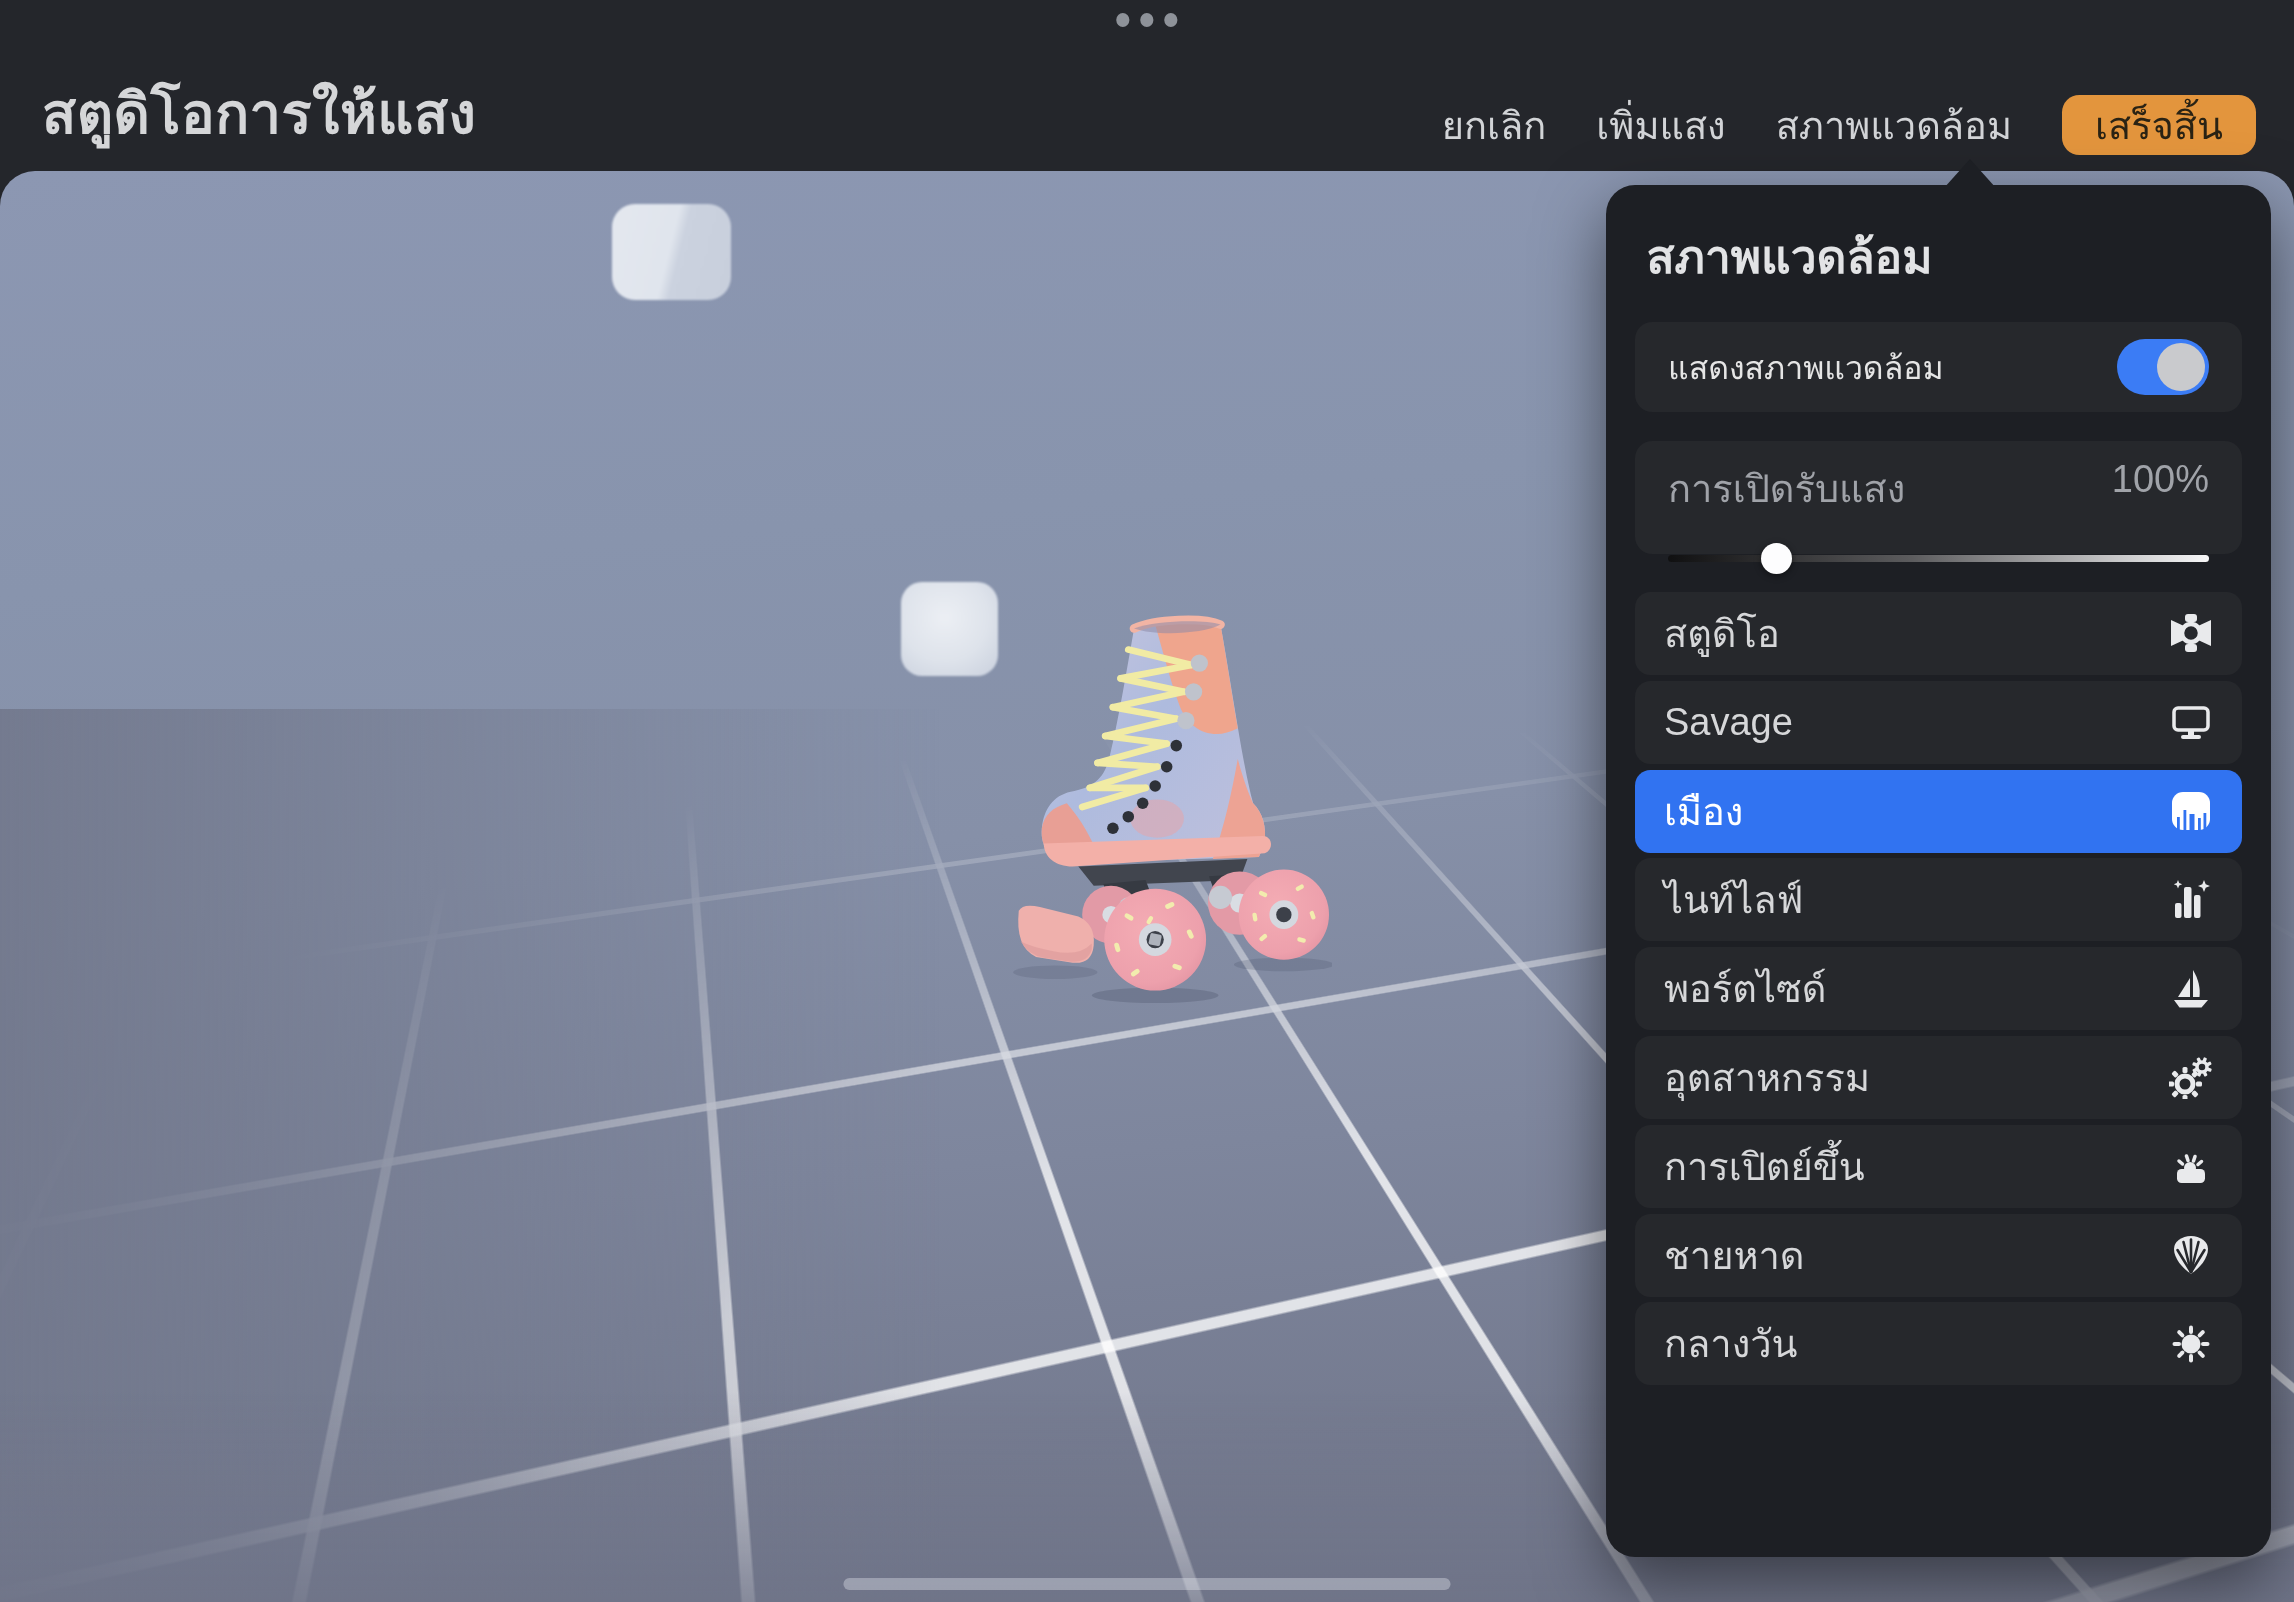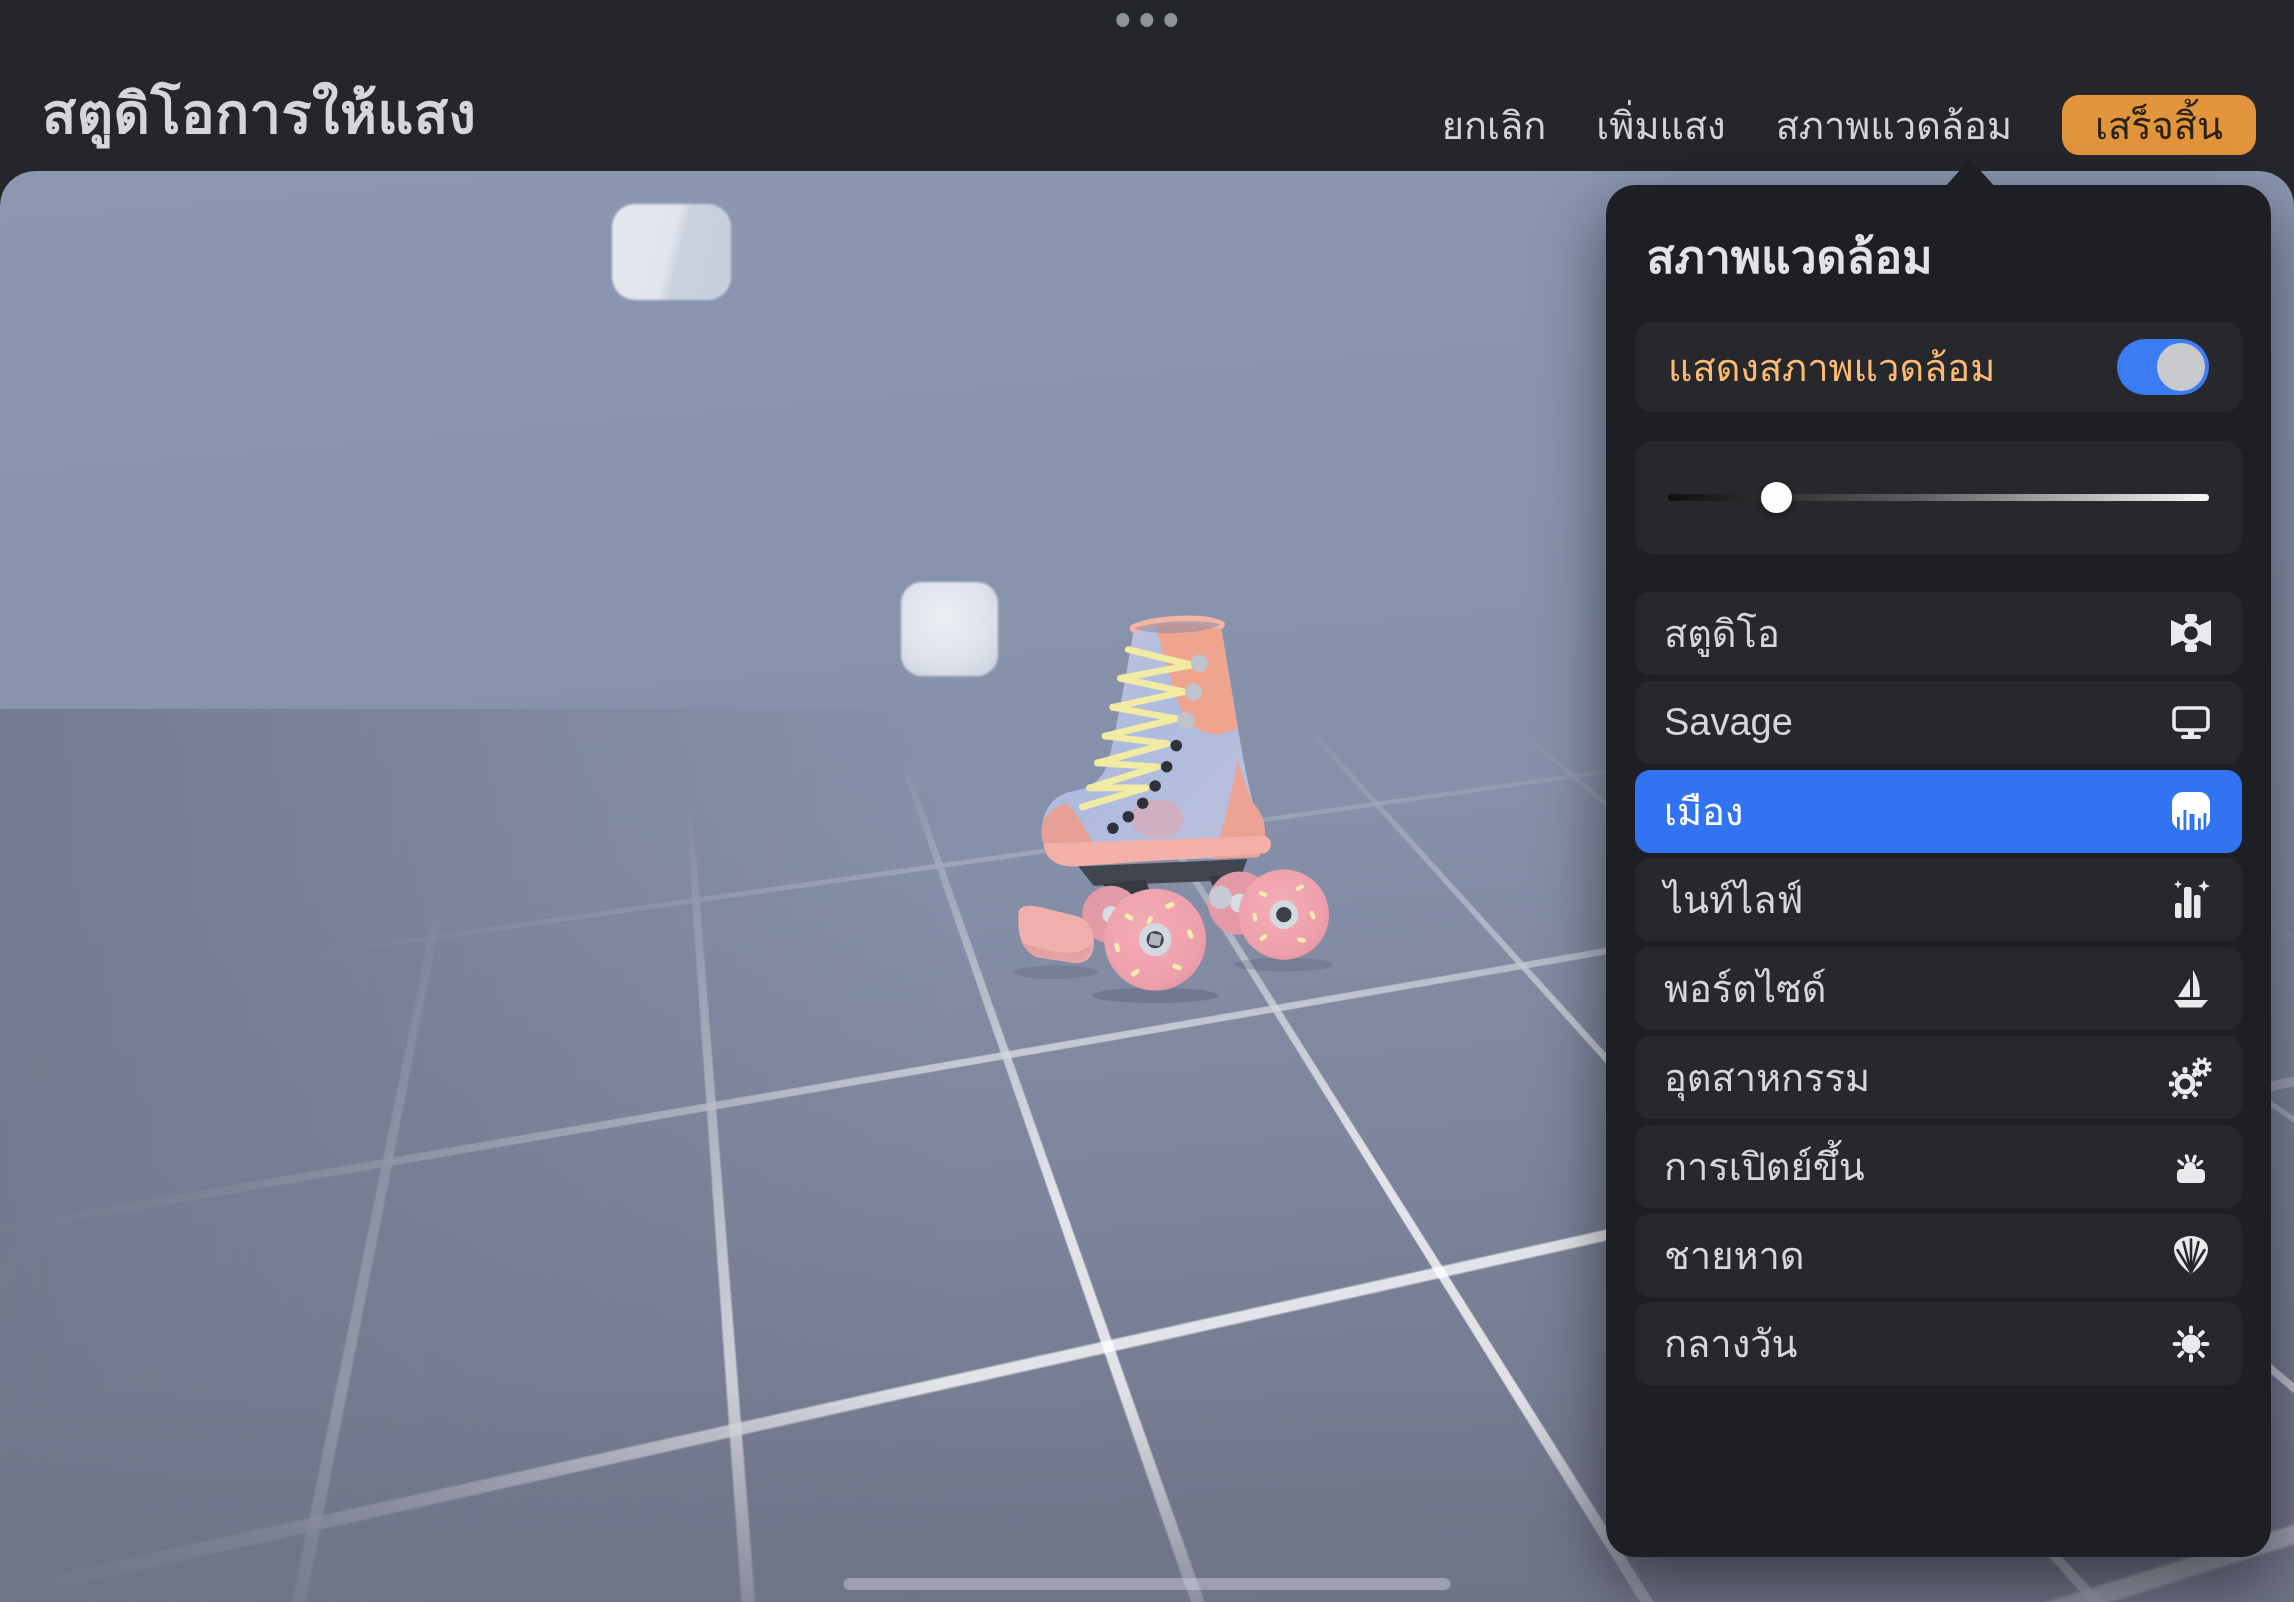--- a/index.html
+++ b/index.html
@@ -44,21 +44,21 @@
     border-radius:5.8px; background:rgba(240,243,250,.34); z-index:6; }
 
   
   .popover-arrow { position:absolute; left:1944px; top:159px; width:0; height:0; z-index:21;
     border-left:26px solid transparent; border-right:26px solid transparent; border-bottom:29px solid #1D1F24; }
   .panel { position:absolute; left:1606px; top:185px; width:665px; height:1372px; z-index:20;
     background:#1D1F24; border-radius:29px; box-shadow:0 25px 67px rgba(0,0,0,.5); padding:0 29px; }
   .panel h2 { margin:35px 11.5px 0; font-size:46px; font-weight:700; color:#E2E3E5; }
   .card { background:#26282C; border-radius:17.3px; }
   .toggle-row { height:90px; margin-top:29px; display:flex; align-items:center; justify-content:space-between; padding:0 33px; }
-  .toggle-label { font-size:38px; color:#fdba74; }
+  .toggle-label { font-size:32px; color:#e5e5e5; }
   .switch { position:relative; width:92px; height:56px; border-radius:28px; background:#4a4d55; cursor:pointer; flex:none; }
   .switch.on { background:var(--toggle-on,#3B7CF5); }
   .switch .knob { position:absolute; top:3.8px; left:3.8px; width:48px; height:48px; border-radius:50%; background:#C9CACD; transition:left .15s; }
   .switch.on .knob { left:40px; }
 
   .slider-card { height:113px; margin-top:29px; padding:17.3px 33px 0; }
   .slider-head { display:flex; justify-content:space-between; font-size:38px; color:#A0A3A9; }
   .slider { position:relative; margin-top:23px; height:33px; cursor:pointer; }
   .slider .track { position:absolute; left:0; right:0; top:12.5px; height:7.7px; border-radius:3.8px;
     background:linear-gradient(90deg,#101011 0%,#5c5c5e 45%,#f7f7f8 100%); }
@@ -214,20 +214,24 @@
     <h2>สภาพแวดล้อม</h2>
 
     <div class="card toggle-row">
       <span class="toggle-label">แสดงสภาพแวดล้อม</span>
       <div class="switch on" id="env-switch">
           <div class="knob"></div>
         </div>
     </div>
 
     <div class="card slider-card">
+      <div class="slider-head">
+        <span>การเปิดรับแสง</span>
+        <span>100%</span>
+      </div>
       <div class="slider">
         <div class="track"></div>
         <div class="thumb" id="exposure-thumb" style="left: calc(20% - 15.4px);"></div>
       </div>
     </div>
 
     <div class="env-list" id="env-list">
   <div class="env-row">
     <span class="env-label">สตูดิโอ</span>
     <span class="env-icon">

